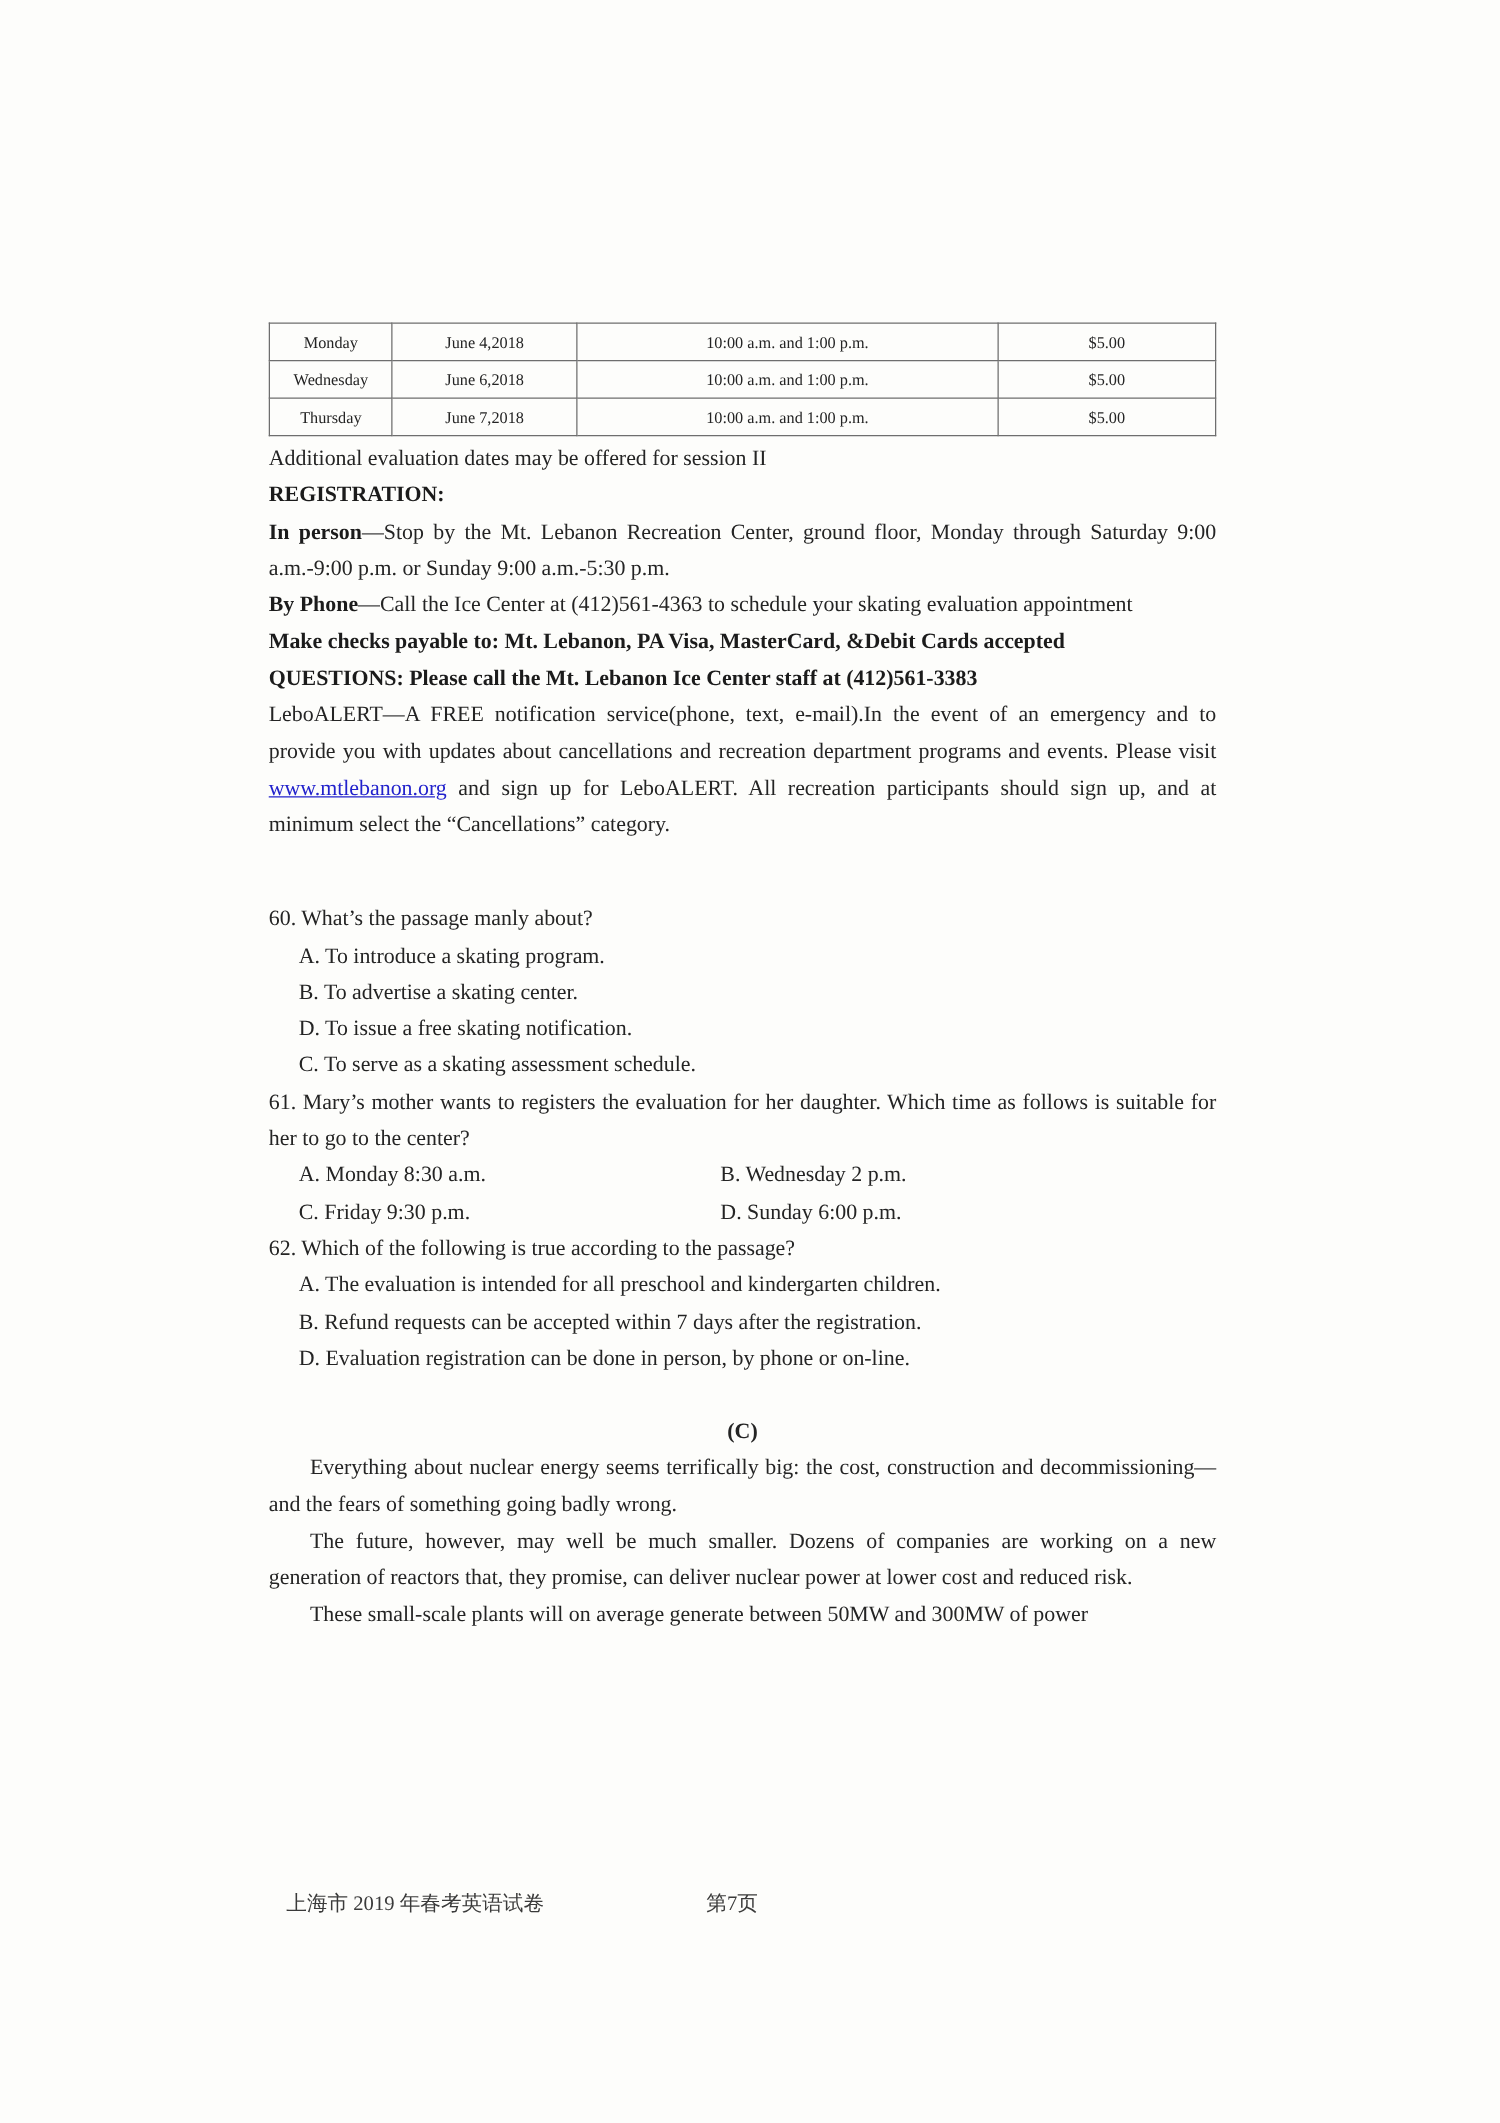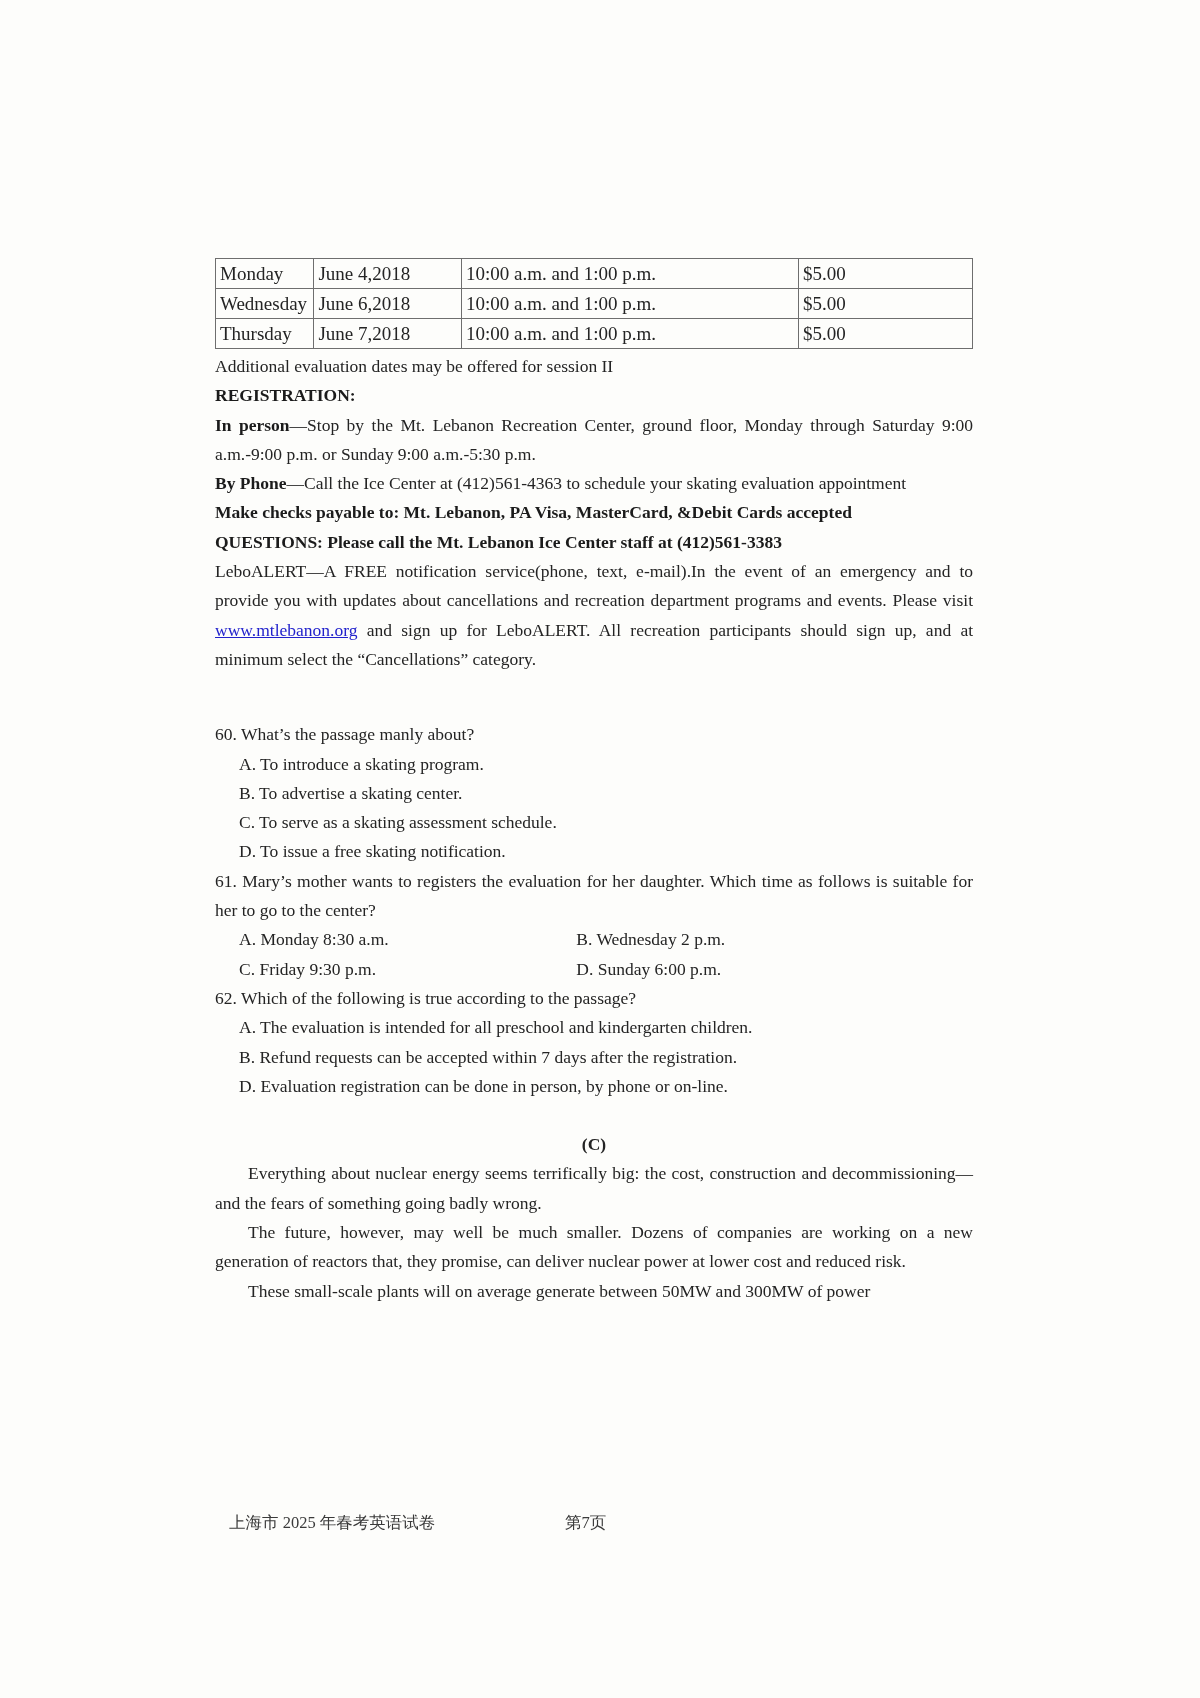--- a/index.html
+++ b/index.html
@@ -21,22 +21,23 @@
 
   table.schedule {
     width:100%;
     border-collapse:collapse;
     table-layout:fixed;
   }
   table.schedule, table.schedule td {
     border:1.6px solid #6e6e6e;
   }
   table.schedule td {
+    text-align:center;
     height:30px;
-    font-size:19px;
+    font-size:13px;
     padding:0 4px;
     overflow:hidden;
     white-space:nowrap;
   }
   col.c-day   { width:13%; }
   col.c-date  { width:19.5%; }
   col.c-time  { width:44.5%; }
   col.c-price { width:23%; }
 
   .note { margin-top:3px; }
@@ -122,22 +123,22 @@
     <p><b>QUESTIONS: Please call the Mt. Lebanon Ice Center staff at (412)561-3383</b></p>
 
     <p class="just"><span>LeboALERT—A FREE notification service(phone, text, e-mail).In the event of an emergency and to provide you with updates about cancellations and recreation department programs and events. Please visit</span> <a class="doc-link">www.mtlebanon.org</a> <span>and sign up for LeboALERT. All recreation participants should sign up, and at minimum select the “Cancellations” category.</span></p>
 
     <div class="questions-block">
 
       <div>
         <p class="just"><span>60.</span> <span>What’s the passage manly about?</span></p>
         <p class="option">A. To introduce a skating program.</p>
         <p class="option">B. To advertise a skating center.</p>
+        <p class="option">D. To issue a free skating notification.</p>
         <p class="option">C. To serve as a skating assessment schedule.</p>
-        <p class="option">D. To issue a free skating notification.</p>
       </div>
 
       <div>
         <p class="just"><span>61.</span> <span>Mary’s mother wants to registers the evaluation for her daughter. Which time as follows is suitable for her to go to the center?</span></p>
         <div class="options-grid">
           <p class="option">A. Monday 8:30 a.m.</p>
           <p class="option">B. Wednesday 2 p.m.</p>
           <p class="option">C. Friday 9:30 p.m.</p>
           <p class="option">D. Sunday 6:00 p.m.</p>
         </div>
@@ -157,16 +158,16 @@
       <div class="passage">
         <p class="just">Everything about nuclear energy seems terrifically big: the cost, construction and decommissioning—and the fears of something going badly wrong.</p>
         <p class="just">The future, however, may well be much smaller. Dozens of companies are working on a new generation of reactors that, they promise, can deliver nuclear power at lower cost and reduced risk.</p>
         <p class="just">These small-scale plants will on average generate between 50MW and 300MW of power</p>
       </div>
     </div>
 
   </div>
 
   <div class="footer">
-    <span class="footer-left">上海市 2025 年春考英语试卷</span>
+    <span class="footer-left">上海市 2019 年春考英语试卷</span>
     <span class="footer-page">第7页</span>
   </div>
 </div>
 
 </body></html>

